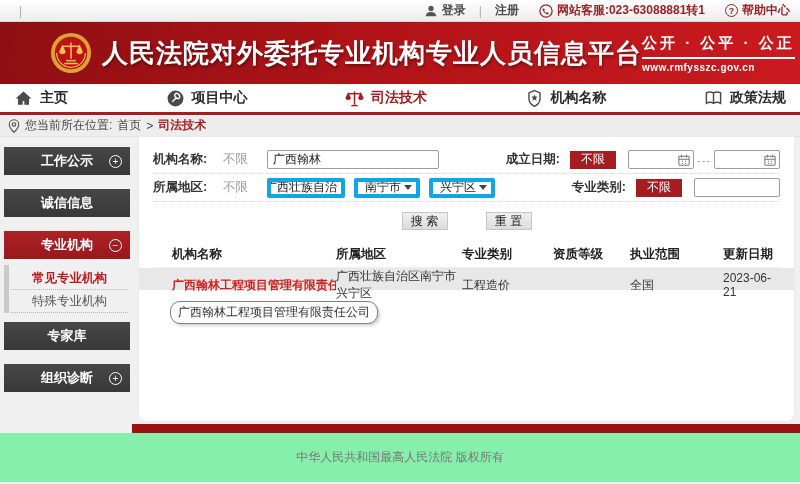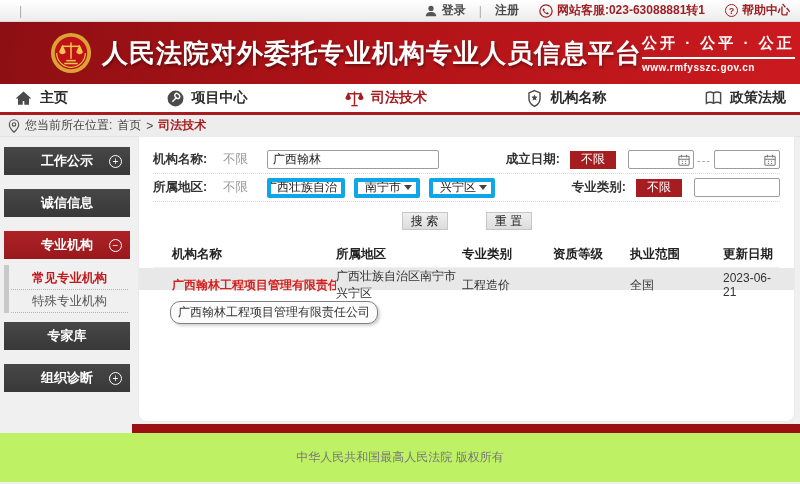--- a/index.html
+++ b/index.html
@@ -105,21 +105,21 @@
     padding-left:19px; height:22px; align-items:center; font-size:12px; color:#333;
     background:#e8e8e8; margin:0 -14px; padding-right:14px; padding-left:33px; }
   .cell-link { color:#d3211e; font-weight:bold; cursor:pointer; overflow:hidden;
     white-space:nowrap; }
   .tooltip { display:inline-block; margin:11px 16px 0 17px; border:1px solid #808080;
     background:#fcfcfc; box-shadow:2px 2px 3px rgba(0,0,0,.18); border-radius:10px;
     font-size:12px; color:#333; padding:2px 7px; }
 
   
   .redbar { height:9px; background:#9c1013; margin-left:132px; }
-  .footer { height:49px; background:#bef264; display:flex; align-items:center;
+  .footer { height:49px; background:#86efac; display:flex; align-items:center;
     justify-content:center; font-size:12px; color:#777; }
 
   .ico-person { width:14px; height:14px; color:#555; }
   .ico-person svg, .ico-phone svg { width:100%; height:100%; }
   .ico-phone { width:14px; height:14px; color:#9e2024; }
   .logo-emblem { width:42px; height:42px; flex-shrink:0; }
 </style>
 </head>
 <body>
 

